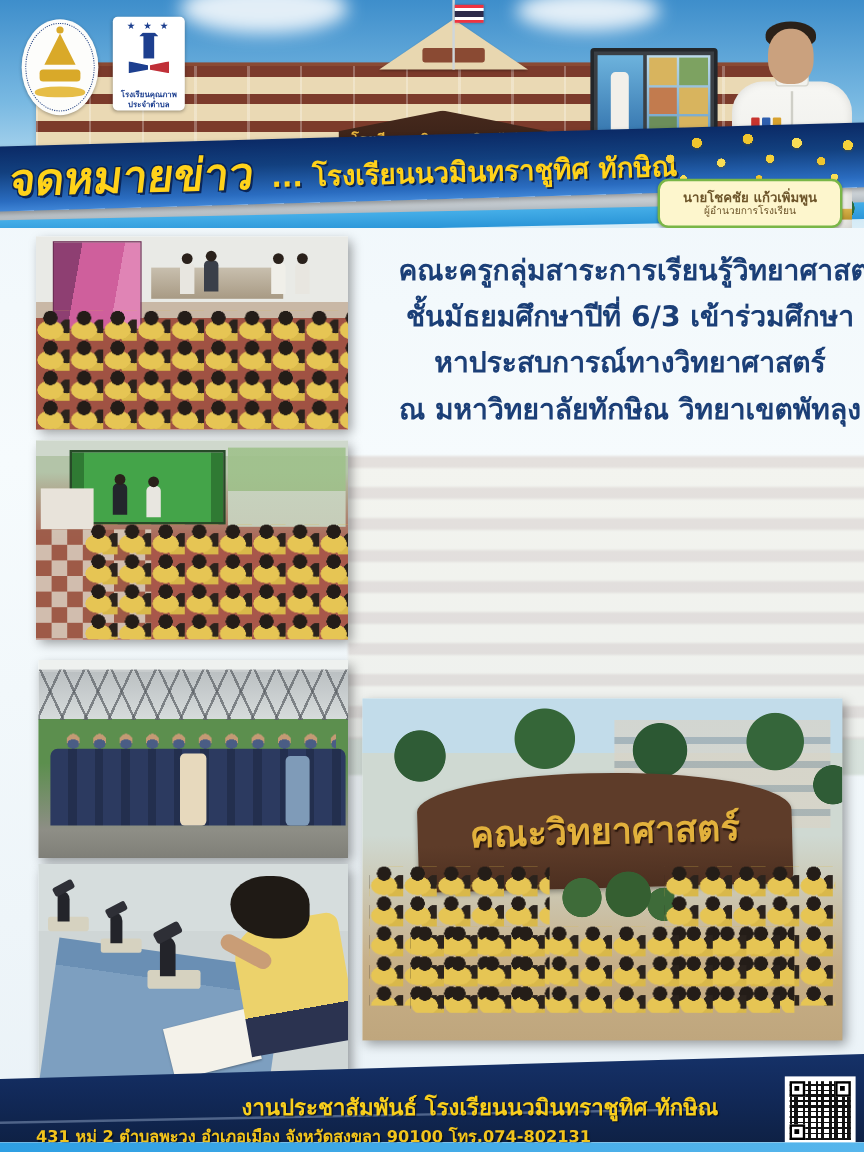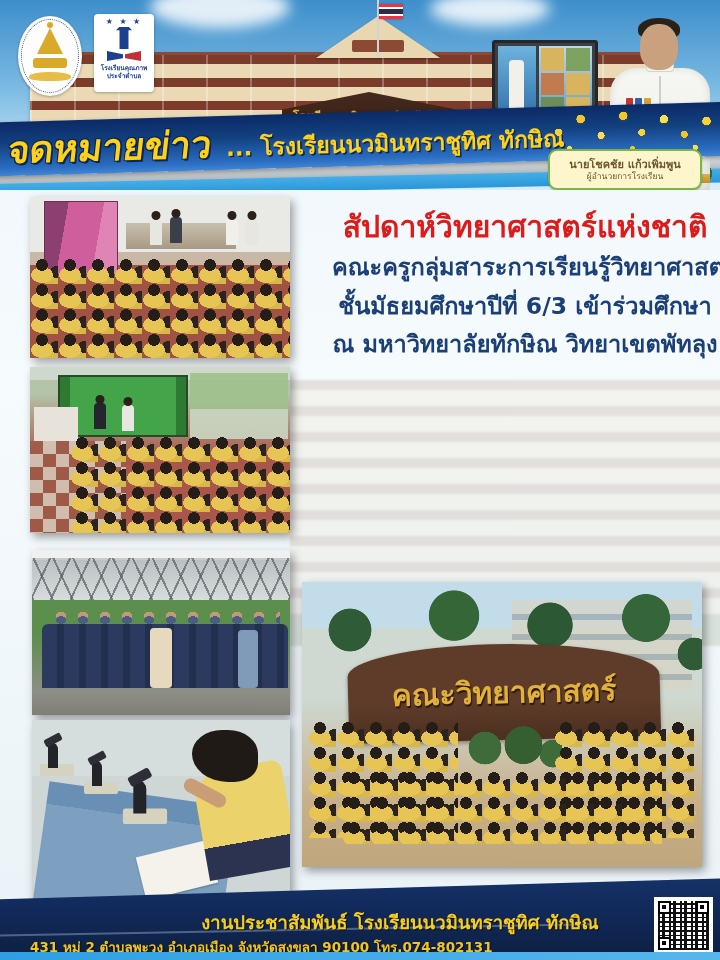--- a/index.html
+++ b/index.html
@@ -35,21 +35,21 @@
   #emblem-crown{position:absolute;left:50%;top:12px;transform:translateX(-50%);width:0;height:0;border-left:13px solid transparent;border-right:13px solid transparent;border-bottom:26px solid #d9a929;}
   #emblem-dot{position:absolute;left:50%;top:6px;transform:translateX(-50%);width:6px;height:6px;border-radius:50%;background:#d9a929;}
   #emblem-base{position:absolute;left:50%;top:42px;transform:translateX(-50%);width:34px;height:10px;background:#d9a929;border-radius:3px;}
   #emblem-ribbon{position:absolute;left:50%;top:56px;transform:translateX(-50%);width:42px;height:9px;background:#e6bd46;border-radius:50% 50% 40% 40%;}
   #emblem-ring{position:absolute;inset:3px;border:1.5px dotted #34508c;border-radius:50%;}
 
   #quality-logo{left:94px;top:14px;width:60px;height:78px;background:#ffffff;border-radius:4px;z-index:4;box-shadow:0 1px 3px rgba(0,0,0,.3);display:flex;flex-direction:column;align-items:center;padding-top:5px;}
   .q-stars{color:#1d3f8f;font-size:8px;line-height:6px;letter-spacing:2px;}
   .q-one{width:16px;height:22px;background:#1d3f8f;clip-path:polygon(20% 0,80% 0,100% 15%,78% 15%,78% 100%,22% 100%,22% 15%,0 15%);margin-top:2px;}
   .q-book{width:34px;height:10px;margin-top:2px;background:linear-gradient(90deg,#1d3f8f 0 48%,#fff 48% 52%,#c03038 52%);clip-path:polygon(0 0,50% 35%,100% 0,100% 100%,50% 70%,0 100%);}
-  .q-text{color:#1d3f8f;font-size:6.5px;font-weight:700;line-height:8px;text-align:center;margin-top:3px;white-space:nowrap;}
+  .q-text{color:#1d3f8f;font-size:6.5px;font-weight:700;line-height:8px;text-align:center;margin-top:14px;white-space:nowrap;}
 
   #director{left:596px;top:6px;width:124px;height:184px;z-index:5;}
   #dir-trees{position:absolute;right:-10px;top:40px;width:46px;height:150px;background:radial-gradient(circle 18px at 30% 30%,#2e6b3a 60%,transparent 62%),radial-gradient(circle 22px at 70% 60%,#255c31 60%,transparent 62%),radial-gradient(circle 16px at 40% 85%,#2e6b3a 60%,transparent 62%);}
   #dir-torso{position:absolute;left:14px;top:62px;width:100px;height:122px;background:linear-gradient(180deg,#f7f7f4,#e9e9e4);border-radius:26px 26px 0 0;box-shadow:inset 0 0 8px rgba(0,0,0,.12);}
   #dir-torso:before{content:"";position:absolute;left:49px;top:8px;width:2px;height:110px;background:#cfcfc7;}
   #dir-collar{position:absolute;left:50px;top:56px;width:28px;height:10px;background:#f2f2ee;border:1px solid #d4d4cc;border-radius:3px;transform:translateX(-50%);left:64px;}
   #dir-head{position:absolute;left:44px;top:18px;width:38px;height:46px;background:#caa17e;border-radius:46% 46% 42% 42%;}
   #dir-hair{position:absolute;left:42px;top:12px;width:42px;height:22px;background:#2a2119;border-radius:50% 50% 40% 40%;}
   .medal{position:absolute;width:7px;height:10px;border-radius:1px;}
   #dir-belt{position:absolute;left:14px;top:168px;width:100px;height:9px;background:linear-gradient(180deg,#d8b24a,#b8922e);}
@@ -231,23 +231,23 @@
     <div id="flowers" class="abs"></div>
     <div id="name-plate" class="abs">
       <span class="nm">นายโชคชัย แก้วเพิ่มพูน</span>
       <span class="tt">ผู้อำนวยการโรงเรียน</span>
     </div>
   </div>
 
   <div id="watermark" class="abs"></div>
 
   <div id="article" class="abs">
-    <div id="article-title">สัปดาห์วิทยาศาสตร์แห่งชาติ</div>
     <div class="article-line">คณะครูกลุ่มสาระการเรียนรู้วิทยาศาสตร์</div>
     <div class="article-line">ชั้นมัธยมศึกษาปีที่ 6/3 เข้าร่วมศึกษา</div>
+    <div class="article-line">หาประสบการณ์ทางวิทยาศาสตร์</div>
     <div class="article-line">ณ มหาวิทยาลัยทักษิณ วิทยาเขตพัทลุง</div>
   </div>
 
   <div id="photo1" class="photo abs">
     <div id="p1-banner" class="abs"></div>
     <div id="p1-shelf" class="abs"></div>
     <span class="figure" style="left:120px;top:22px;background:#e8e6e0;"></span>
     <span class="figure" style="left:140px;top:20px;background:#3a3f49;"></span>
     <span class="figure" style="left:196px;top:22px;background:#f0efe9;"></span>
     <span class="figure" style="left:216px;top:22px;background:#e8e6e0;"></span>

